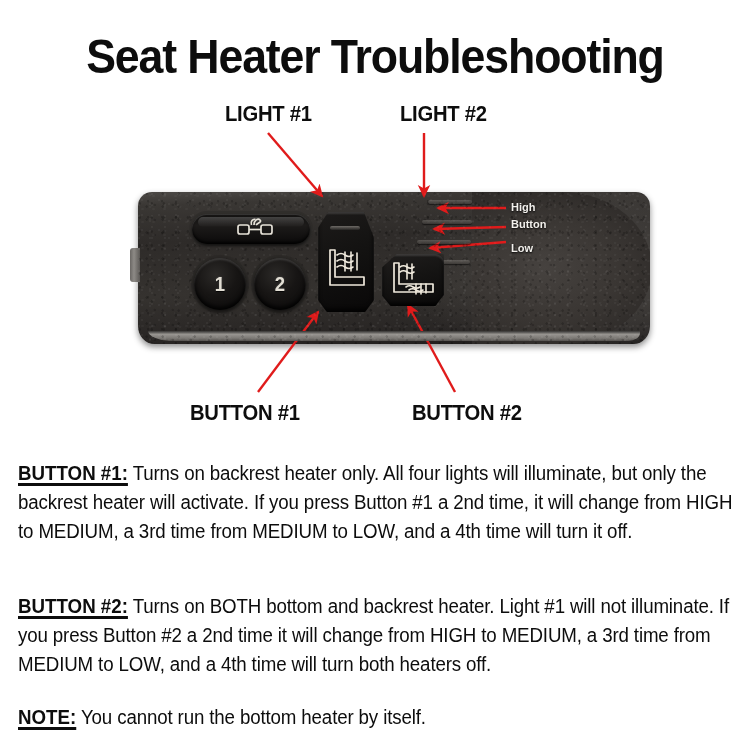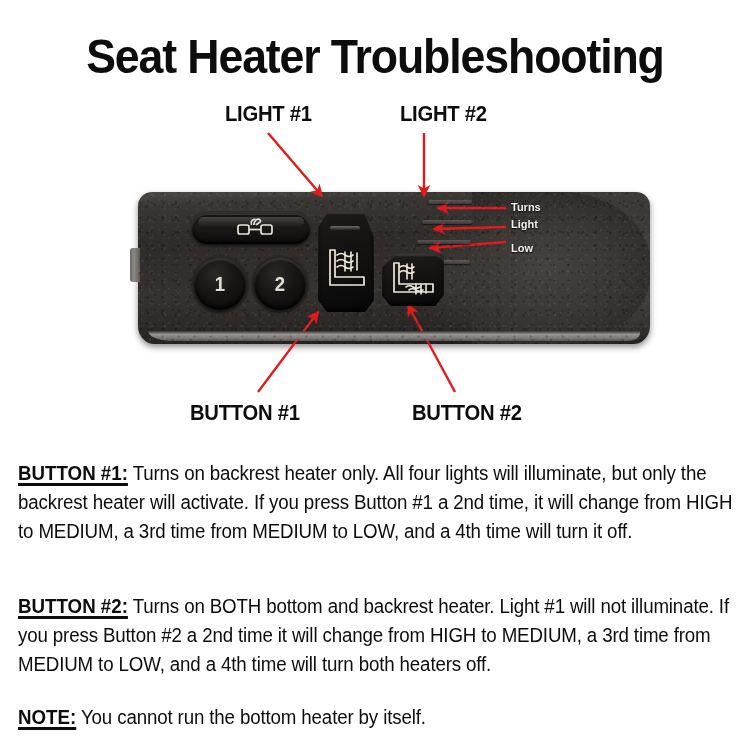--- a/index.html
+++ b/index.html
@@ -291,22 +291,22 @@
     </div>
 
     <div class="bars">
       <div class="bar b0"></div>
       <div class="bar b1"></div>
       <div class="bar b2"></div>
       <div class="bar b3"></div>
     </div>
   </div>
 
-  <div class="hml hml-high">Turns</div>
-  <div class="hml hml-med">Light</div>
+  <div class="hml hml-high">High</div>
+  <div class="hml hml-med">Button</div>
   <div class="hml hml-low">Low</div>
 
   <svg id="arrows" viewBox="0 0 750 750">
     <defs>
       <marker id="ah" markerWidth="6" markerHeight="6" refX="4.6" refY="3" orient="auto" markerUnits="strokeWidth">
         <path d="M0,0.4 L5.4,3 L0,5.6 L1.5,3 Z" fill="#e01b1b"></path>
       </marker>
     </defs>
     <g stroke="#e01b1b" stroke-width="2.4" fill="none" marker-end="url(#ah)">
 

